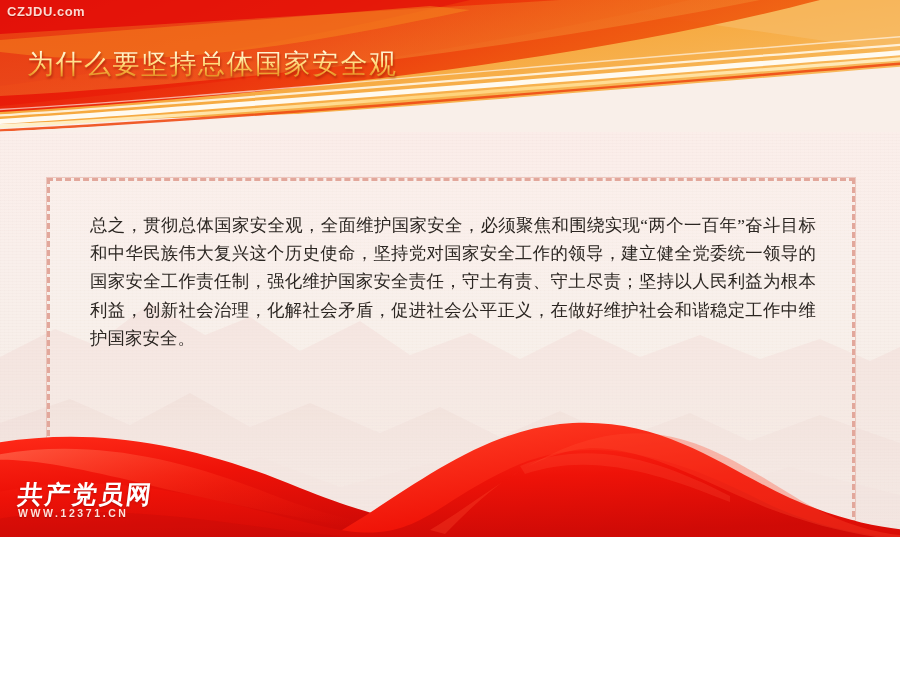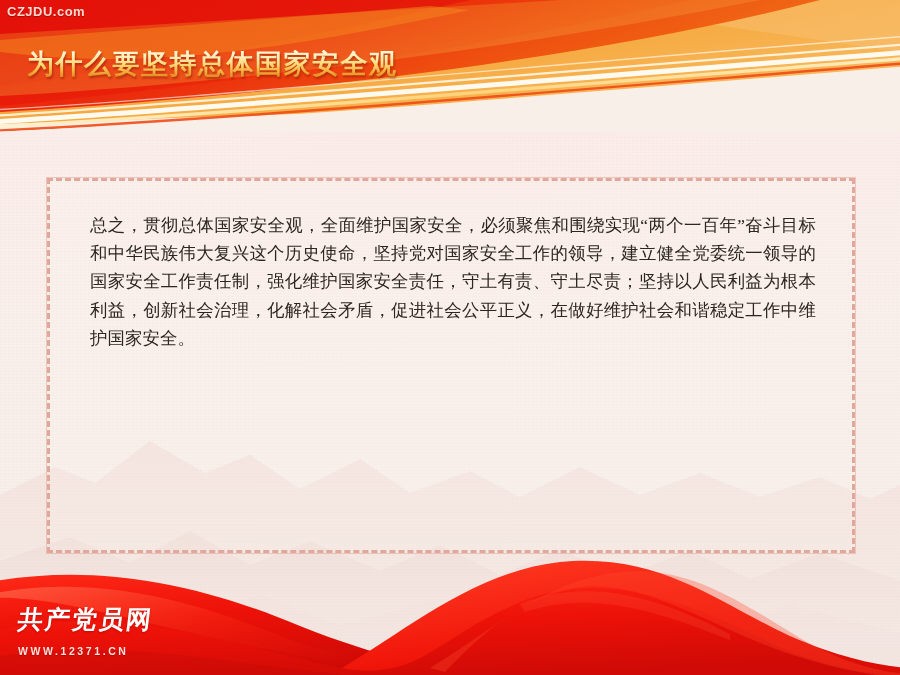--- a/index.html
+++ b/index.html
@@ -7,21 +7,21 @@
     padding: 0;
     background: #ffffff;
   }
   body {
     font-family: "Liberation Sans", "DejaVu Sans", sans-serif;
   }
 
   .slide {
     position: relative;
     width: 900px;
-    height: 675px;
+    height: 537px;
     overflow: hidden;
     background: #f7efe9;
   }
 
   
   .bg-paper {
     position: absolute;
     inset: 0;
     background:
       radial-gradient(ellipse 120% 70% at 50% 8%, #fbe9e6 0%, #fbeeea 35%, rgba(250,240,236,0) 70%),
@@ -66,21 +66,21 @@
     font-family: "Liberation Sans", sans-serif;
     z-index: 6;
   }
 
   .slide-title {
     position: absolute;
     top: 50px;
     left: 27px;
     z-index: 6;
     font-size: 27px;
-    font-weight: bold;
+    font-weight: normal;
     letter-spacing: 1.5px;
     line-height: 1;
     font-family: "DejaVu Sans", "Liberation Sans", sans-serif;
     background: linear-gradient(180deg, #fff8e0 0%, #ffeeb4 28%, #ffd772 55%, #f3ad3a 80%, #e08c22 100%);
     -webkit-background-clip: text;
     background-clip: text;
     -webkit-text-fill-color: transparent;
     color: #ffd772;
     filter: drop-shadow(1px 2px 1px rgba(120,10,0,.45));
   }
@@ -144,21 +144,21 @@
     font-weight: bold;
     letter-spacing: 2px;
     line-height: 1;
     font-family: "DejaVu Sans", "Liberation Sans", sans-serif;
     text-shadow: 0 1px 2px rgba(140,0,0,.5);
     transform: skewX(-7deg);
     display: block;
   }
   .footer-logo .cn-url {
     display: block;
-    margin-top: 13px;
+    margin-top: 0;
     font-size: 10.5px;
     font-weight: bold;
     letter-spacing: 2.6px;
     color: #ffe2dc;
     font-family: "Liberation Sans", sans-serif;
     text-shadow: 0 1px 1px rgba(140,0,0,.5);
   }
 </style>
 </head>
 <body>

